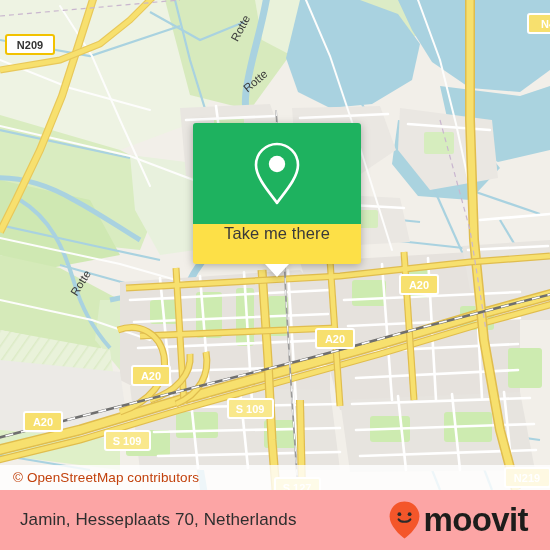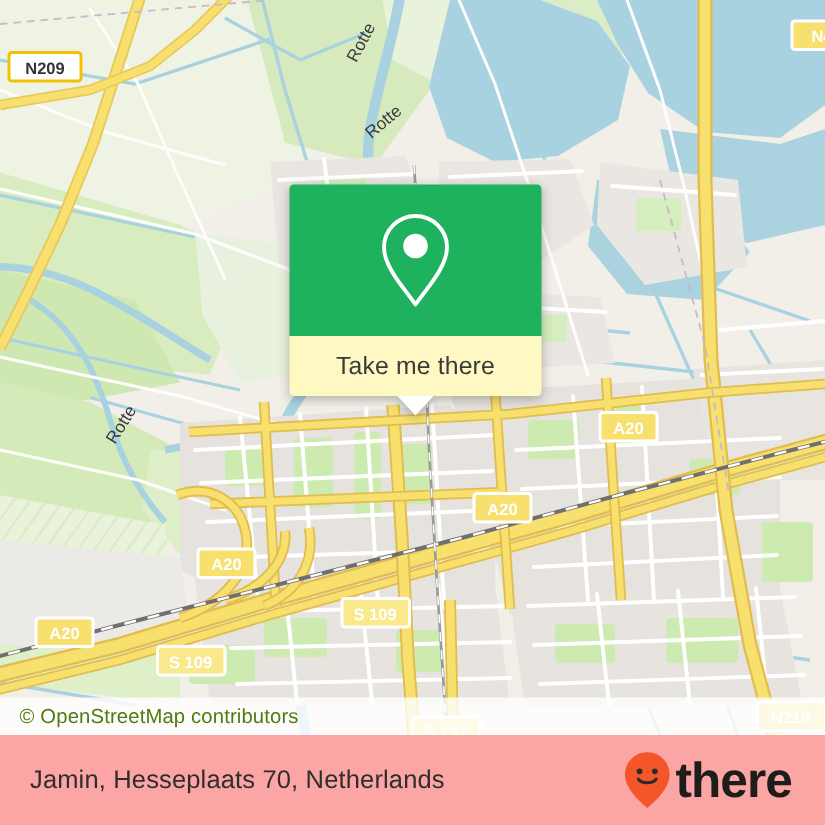--- a/index.html
+++ b/index.html
@@ -42,21 +42,21 @@
     height: 25px;
     background: rgba(255,255,255,0.80);
     display: flex;
     align-items: center;
     box-sizing: border-box;
     padding-left: 13px;
     z-index: 40;
   }
   .attribution-text {
     font-size: 13.5px;
-    color: #4d7c0f;
+    color: #c2410c;
     letter-spacing: 0.1px;
     white-space: nowrap;
   }
 
   
   .popup {
     position: absolute;
     left: 193px;
     top: 123px;
     width: 168px;
@@ -67,24 +67,24 @@
     height: 101px;
     border-radius: 3px 3px 0 0;
     display: flex;
     align-items: center;
     justify-content: center;
   }
   .popup-pin-icon svg { display: block; }
   .popup-foot {
     position: relative;
     height: 40px;
-    background: #fef9c3;
+    background: #fde047;
     border-radius: 0 0 3px 3px;
     display: flex;
-    align-items: center;
+    align-items: flex-start;
     justify-content: center;
   }
   .popup-label {
     font-size: 16.5px;
     color: #3a3a3a;
     letter-spacing: 0.1px;
   }
   .popup-tail {
     position: absolute;
     left: 50%;
@@ -438,17 +438,17 @@
 
     <div class="brand">
       <span class="brand-mark">
         <svg width="33" height="40" viewBox="0 0 33 40" xmlns="http://www.w3.org/2000/svg">
           <path d="M16.5 1.5 C8.2 1.5 1.6 8.1 1.6 16.4 C1.6 26 12 35 16.5 38.6 C21 35 31.4 26 31.4 16.4 C31.4 8.1 24.8 1.5 16.5 1.5 Z" fill="#f4562a"></path>
           <circle cx="11.4" cy="14.2" r="1.9" fill="#2b2b2b"></circle>
           <circle cx="21.6" cy="14.2" r="1.9" fill="#2b2b2b"></circle>
           <path d="M10.6 19.4 C12.6 22.6 20.4 22.6 22.4 19.4" fill="none" stroke="#2b2b2b" stroke-width="2" stroke-linecap="round"></path>
         </svg>
       </span>
-      <span class="brand-word">there</span>
+      <span class="brand-word">moovit</span>
     </div>
   </div>
 
 </div>
 
 </body></html>

